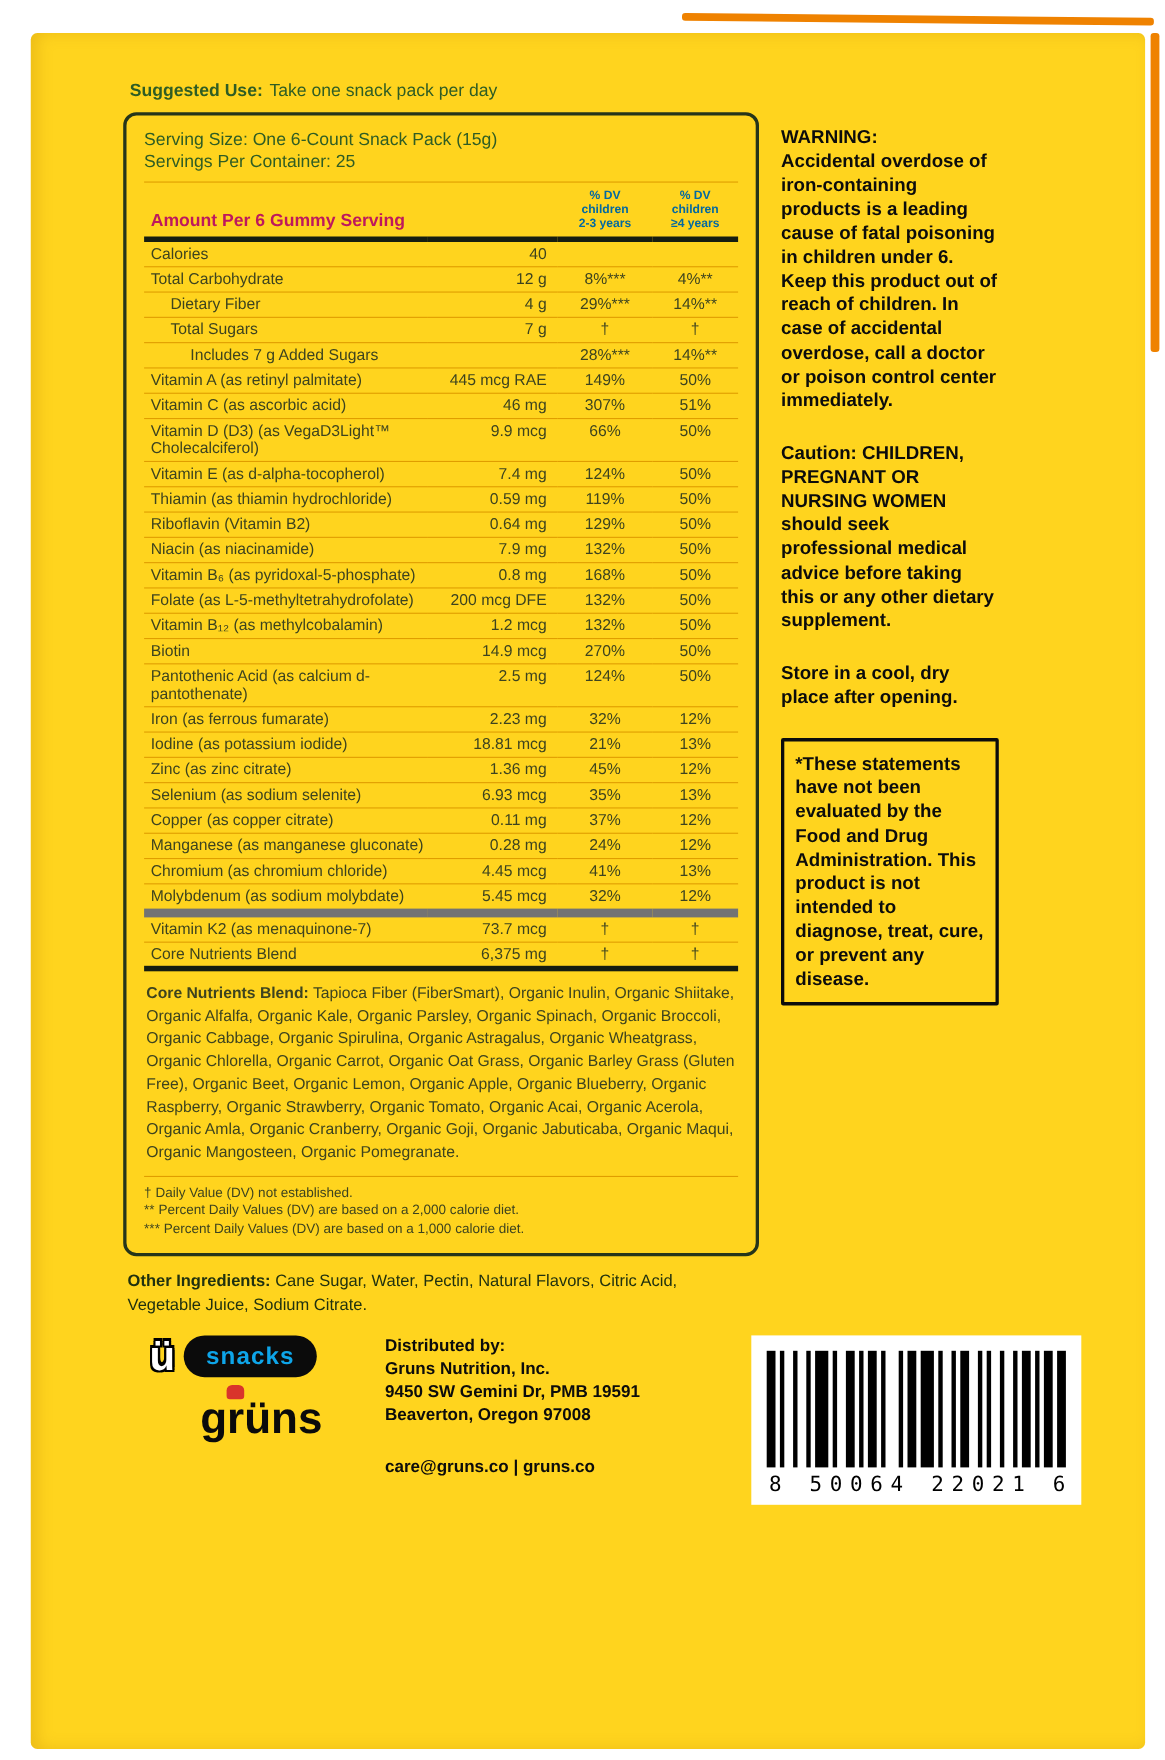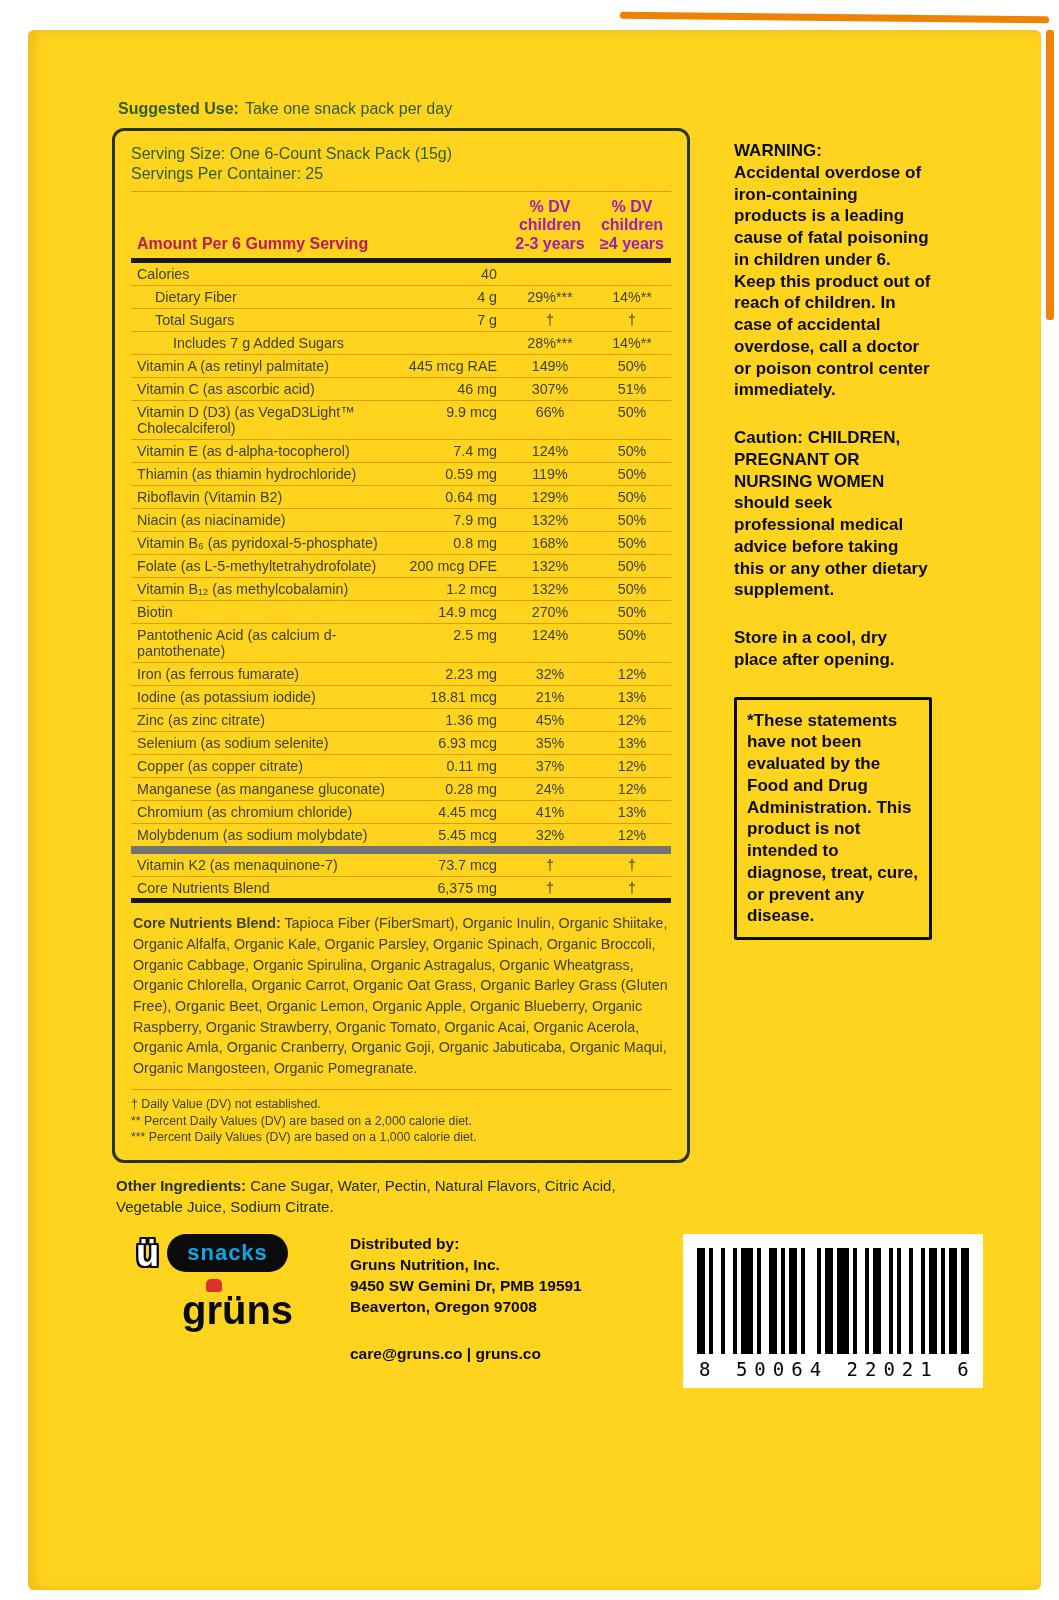--- a/index.html
+++ b/index.html
@@ -4,36 +4,36 @@
 <style>
   html,body{margin:0;padding:0;background:#ffffff;}
   .page{position:relative;width:1059px;height:1600px;background:#ffffff;overflow:hidden;
         font-family:"Liberation Sans","DejaVu Sans",sans-serif;}
   .box{position:absolute;left:28px;top:30px;right:18px;bottom:10px;background:#ffd41e;
        border-radius:6px;overflow:hidden;box-shadow:inset 6px 0 14px rgba(180,120,0,.25);}
   .orange-top{position:absolute;top:14px;left:620px;right:10px;height:7px;background:#ef8200;
        transform:rotate(.6deg);border-radius:3px;}
   .orange-edge{position:absolute;top:30px;right:5px;width:8px;height:290px;background:#ef8200;border-radius:3px;}
 
-  .content{display:grid;grid-template-columns:578px 230px;column-gap:44px;padding:44px 0 0 84px;margin-top:26px;}
+  .content{display:grid;grid-template-columns:578px 230px;column-gap:20px;padding:44px 0 0 84px;}
 
   
   .suggested{margin:0 0 10px 6px;font-size:16px;color:#2f5d24;}
   .suggested .b{font-weight:bold;margin-right:6px;}
 
   .panel{border:3px solid #26351a;border-radius:12px;padding:12px 16px 14px;color:#3d431f;}
   .panel h1{margin:0 0 8px;font-size:44px;line-height:1.02;font-weight:800;color:#14632c;letter-spacing:.5px;}
   .serving{font-size:16px;color:#2f5d24;margin:2px 0;}
   .rule-thin{border-top:1.5px solid #e09d00;margin:8px 0 2px;}
 
   table{border-collapse:collapse;width:100%;table-layout:fixed;}
   col.c1{width:auto;} col.c2{width:118px;} col.c3{width:86px;} col.c4{width:78px;}
   thead th{vertical-align:bottom;border-bottom:5px solid #161d10;padding:4px 0 5px;}
   th.h-amt{text-align:left;font-size:16px;font-weight:bold;color:#be185d;padding-left:6px;}
-  th.h-dv{text-align:center;font-size:16px;font-weight:bold;line-height:1.15;white-space:pre-line;color:#a21caf;}
+  th.h-dv{text-align:center;font-size:11px;font-weight:bold;line-height:1.15;white-space:pre-line;color:#0369a1;}
   tbody td{font-size:14.3px;padding:3px 2px;border-top:1.2px solid #e09d00;vertical-align:baseline;}
   tbody tr:first-child td{border-top:none;}
   tbody tr.thick-top td{border-top:8px solid #737373;}
   td.c-amt{text-align:right;padding-right:10px;white-space:nowrap;}
   td.c-dv1,td.c-dv2{text-align:center;white-space:nowrap;}
   .bar-thick{border-top:5px solid #161d10;margin-top:-1px;}
 
   .blend{margin:10px 2px 0;font-size:14.3px;line-height:1.45;color:#3d431f;}
   .blend .b{font-weight:bold;}
   .footnotes{border-top:1.5px solid #e09d00;margin-top:10px;padding-top:6px;font-size:12.3px;line-height:1.35;color:#3d431f;}
@@ -102,20 +102,26 @@
               </tr>
             </thead>
             <tbody>
                 <tr>
     <td class="c-label" style="padding-left: 6px;">Calories</td>
     <td class="c-amt">40</td>
     <td class="c-dv1"></td>
     <td class="c-dv2"></td>
   </tr>
                 <tr>
+    <td class="c-label" style="padding-left: 6px;">Total Carbohydrate</td>
+    <td class="c-amt">12 g</td>
+    <td class="c-dv1">8%***</td>
+    <td class="c-dv2">4%**</td>
+  </tr>
+                <tr>
     <td class="c-label" style="padding-left: 24px;">Dietary Fiber</td>
     <td class="c-amt">4 g</td>
     <td class="c-dv1">29%***</td>
     <td class="c-dv2">14%**</td>
   </tr>
                 <tr>
     <td class="c-label" style="padding-left: 24px;">Total Sugars</td>
     <td class="c-amt">7 g</td>
     <td class="c-dv1">†</td>
     <td class="c-dv2">†</td>

